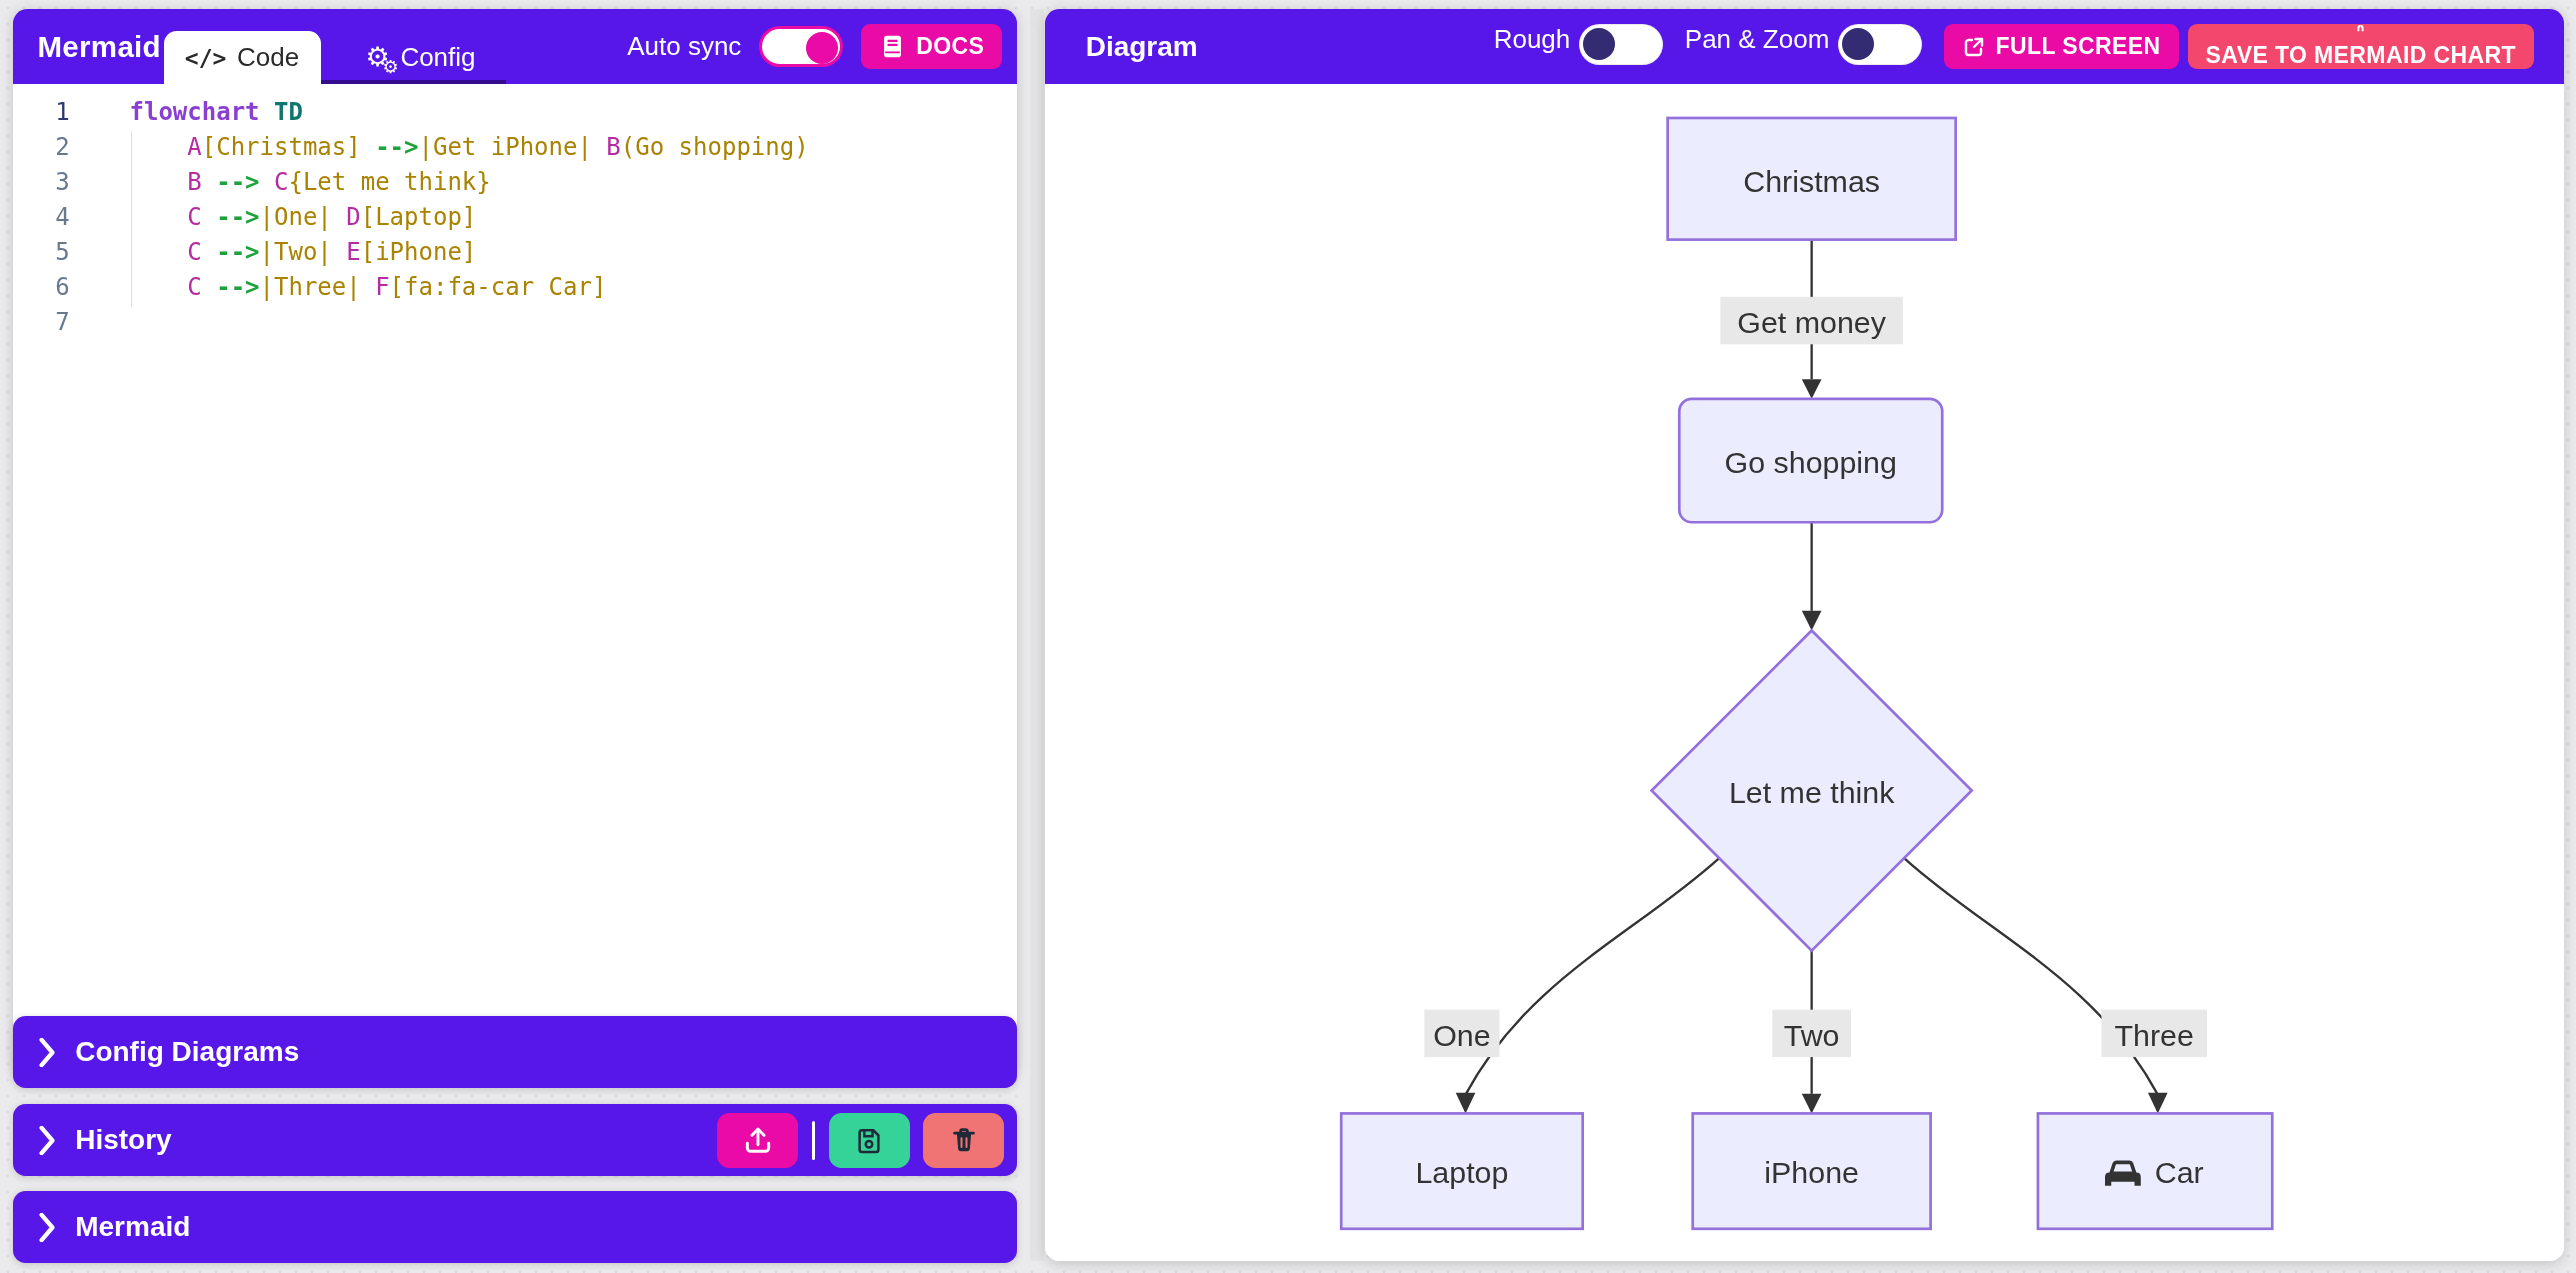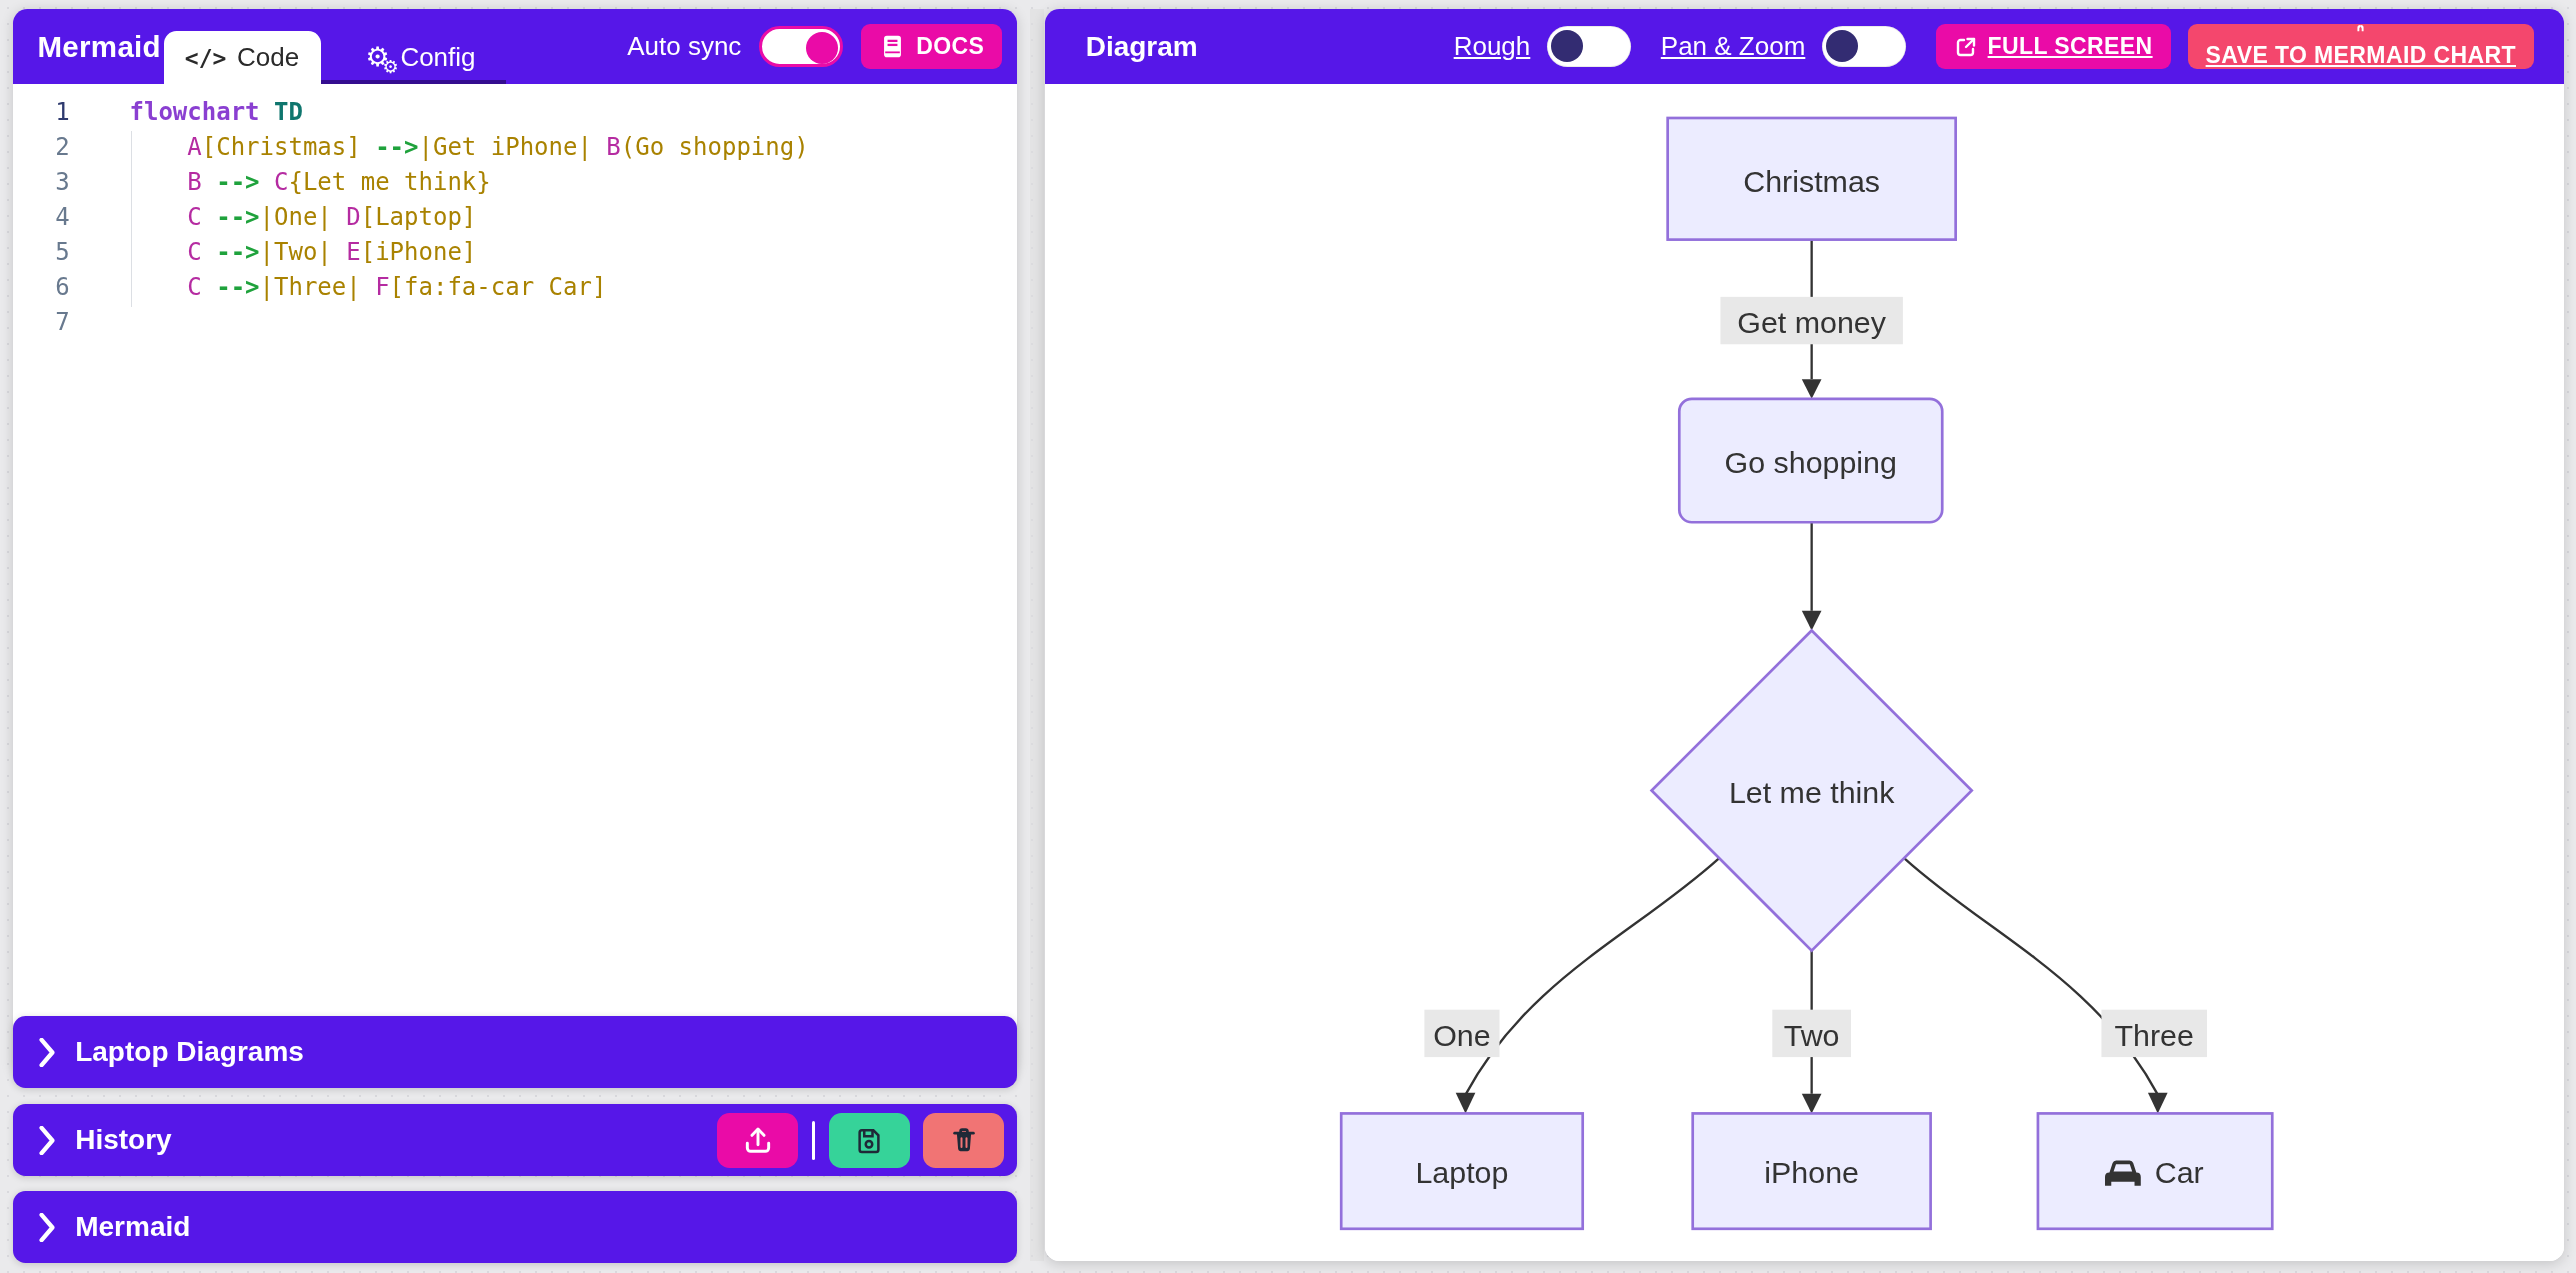--- a/index.html
+++ b/index.html
@@ -74,21 +74,21 @@
   .sq-btn.green { background:#36d399; } .sq-btn.red { background:#f17474; }
   .vdivider { width:3.6px; height:39px; background:#fff; border-radius:1.8px; }
 
   
   #resizer { position:absolute; left:1030px; top:9px; width:14.3px; height:1252px; background:#dcdcdf; opacity:.55; }
 
   
   #right-card { left:1045px; top:9px; width:1519px; height:1252px; }
   #right-card .pheader { padding:0 30px; }
   .diagram-title { font-size:28px; font-weight:bold; margin-left:10.7px; }
-  .right-controls { margin-left:auto; display:flex; align-items:center; gap:17px;text-decoration:underline; }
+  .right-controls { margin-left:auto; display:flex; align-items:flex-start; gap:9px; }
   #canvas { position:absolute; left:0; top:75px; width:1519px; height:1177px; background:#fff; border-radius:0 0 14.3px 14.3px; }
   svg text { font-family:"Liberation Sans", sans-serif; }
   .node-shape { fill:#ECECFF; stroke:#9370DB; stroke-width:3; }
   .edge-path { fill:none; stroke:#333333; stroke-width:2.6; }
   .arrow { fill:#333333; }
   .nlabel { font-size:34px; fill:#333; text-anchor:middle; dominant-baseline:central; }
   .elabel-bg { fill:#e8e8e8; }
   .elabel { font-size:34px; fill:#333; text-anchor:middle; dominant-baseline:central; }
 </style>
 </head>
@@ -145,21 +145,21 @@
     </div>
   </div>
 </div>
 
 <div class="section-bar" id="bar-samples">
   <span class="chev">
     <svg width="18" height="29" viewBox="0 0 10 16">
         <polyline points="2,1 8,8 2,15" fill="none" stroke="#fff" stroke-width="2.4" stroke-linecap="round" stroke-linejoin="round"></polyline>
       </svg>
   </span>
-  <span class="stitle">Laptop Diagrams</span>
+  <span class="stitle">Config Diagrams</span>
 </div>
 
 <div class="section-bar" id="bar-history">
   <span class="chev">
     <svg width="18" height="29" viewBox="0 0 10 16">
         <polyline points="2,1 8,8 2,15" fill="none" stroke="#fff" stroke-width="2.4" stroke-linecap="round" stroke-linejoin="round"></polyline>
       </svg>
   </span>
   <span class="stitle">History</span>
   <div class="hist-actions">

